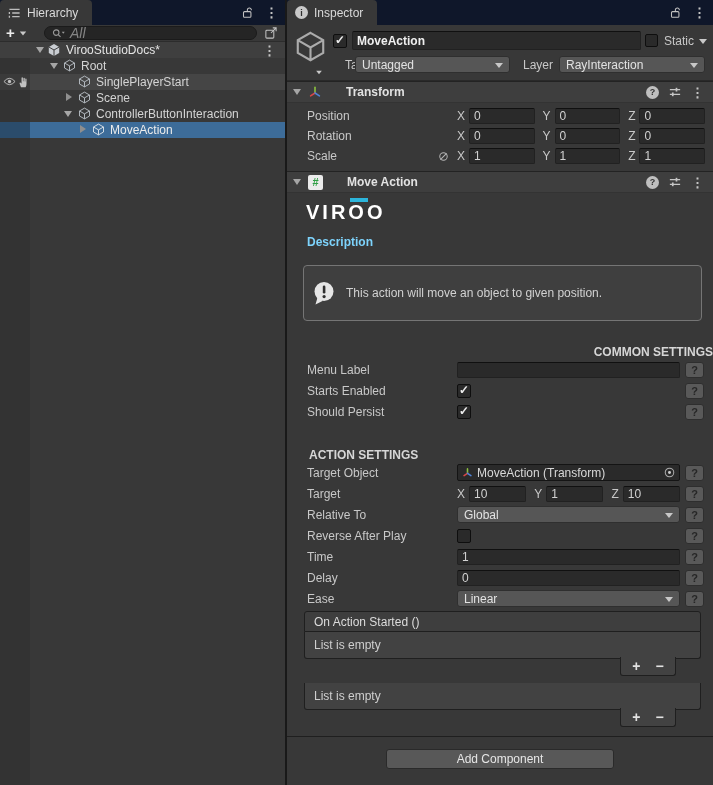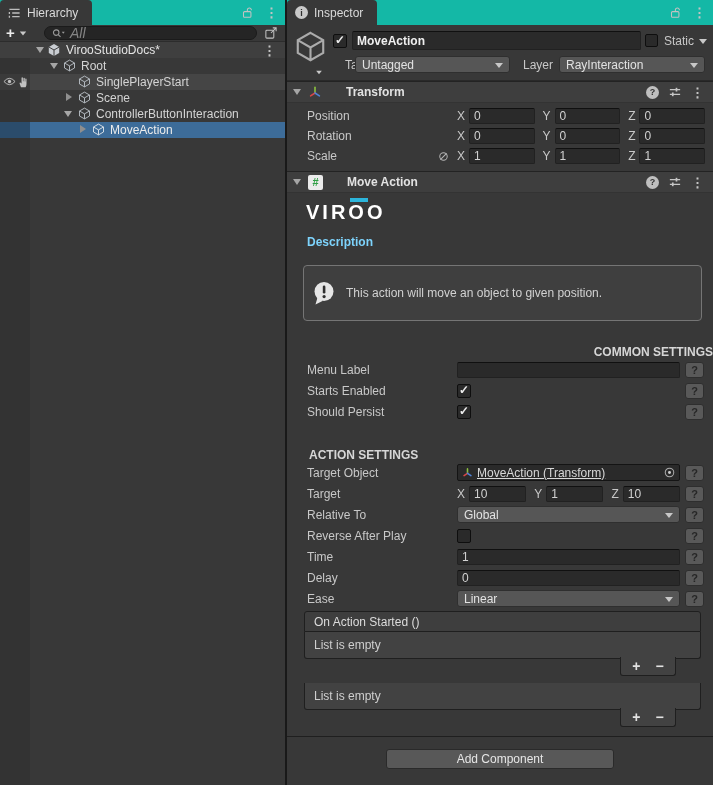--- a/index.html
+++ b/index.html
@@ -2,21 +2,21 @@
 <html><head>
 <meta charset="utf-8">
 <style>
   * { box-sizing: border-box; margin: 0; padding: 0; }
   html,body { width:713px; height:785px; overflow:hidden; background:#383838;
               font-family:"Liberation Sans", sans-serif; font-size:12px; color:#C8C8C8; }
   .window { position:relative; width:713px; height:785px; background:#383838; }
   .vdivider { position:absolute; left:285px; top:0; width:2px; height:785px; background:#191919; }
 
   
-  .tabbar { height:25px; background:#14b8a6; position:relative; }
+  .tabbar { height:25px; background:#0f172a; position:relative; }
   .tab { position:absolute; left:0; top:0; height:25px; background:#383838;
          border-radius:4px 4px 0 0; display:flex; align-items:center; gap:6px;
          padding:0 14px 0 8px; color:#DADADA; }
   .tab-tools { position:absolute; right:7px; top:0; height:25px; display:flex; align-items:center; gap:11px; }
   .kebab { color:#C4C4C4; font-size:13px; font-weight:bold; line-height:1; letter-spacing:0; }
   .kebab::after { content:"⋮"; }
   .fold { width:0; height:0; display:inline-block; }
   .fold.open   { border-left:4.5px solid transparent; border-right:4.5px solid transparent; border-top:6px solid #A6A6A6; }
   .fold.closed { border-top:4.5px solid transparent; border-bottom:4.5px solid transparent; border-left:6px solid #8F8F8F; }
   .caret-down { width:0; height:0; border-left:4px solid transparent; border-right:4px solid transparent; border-top:5px solid #C8C8C8; display:inline-block; }
@@ -94,21 +94,21 @@
   .desc-box { margin:4px 11px 0 16px; height:56px; border:1px solid #757575; border-radius:4px; background:#3F3F3F;
               display:flex; align-items:center; gap:9px; padding:0 8px 0 7px; }
   .desc-text { color:#D2D2D2; }
 
   .section-title { margin-left:22px; height:14px; line-height:14px; font-weight:bold; color:#D6D6D6; }
   .mt-common { margin-top:24px;text-align:right; } .mt-action { margin-top:26px; }
   .prop-row { display:flex; align-items:center; height:21px; padding:0 9px 0 20px; }
   .prop-label { width:150px; flex:none; color:#C8C8C8; white-space:nowrap; }
   .prop-ctrl { flex:1; display:flex; align-items:center; min-width:0; }
   .obj-field { flex:1; height:17px; background:#2A2A2A; border:1px solid #141414; border-radius:2px;
-               display:flex; align-items:center; gap:4px; padding:0 3px 0 4px; color:#D8D8D8; min-width:0;text-decoration:underline; }
+               display:flex; align-items:center; gap:4px; padding:0 3px 0 4px; color:#D8D8D8; min-width:0; }
   .obj-text { flex:1; white-space:nowrap; overflow:hidden; }
 
   .event-box { margin:0 12px 0 17px; }
   .ev-header { height:21px; background:#3E3E3E; border:1px solid #1F1F1F; border-radius:3px 3px 0 0;
                display:flex; align-items:center; padding:0 9px; color:#DCDCDC; }
   .ev-body { height:27px; background:#424242; border:1px solid #1F1F1F; border-top:none; border-radius:0 0 3px 3px;
              display:flex; align-items:center; padding:0 9px; color:#CFCFCF; }
   .ev-footer { height:19px; position:relative; }
   .ev-buttons { position:absolute; right:25px; top:-2px; width:56px; height:19px; background:#424242;
                 border:1px solid #1F1F1F; border-top:none; border-radius:0 0 3px 3px;

